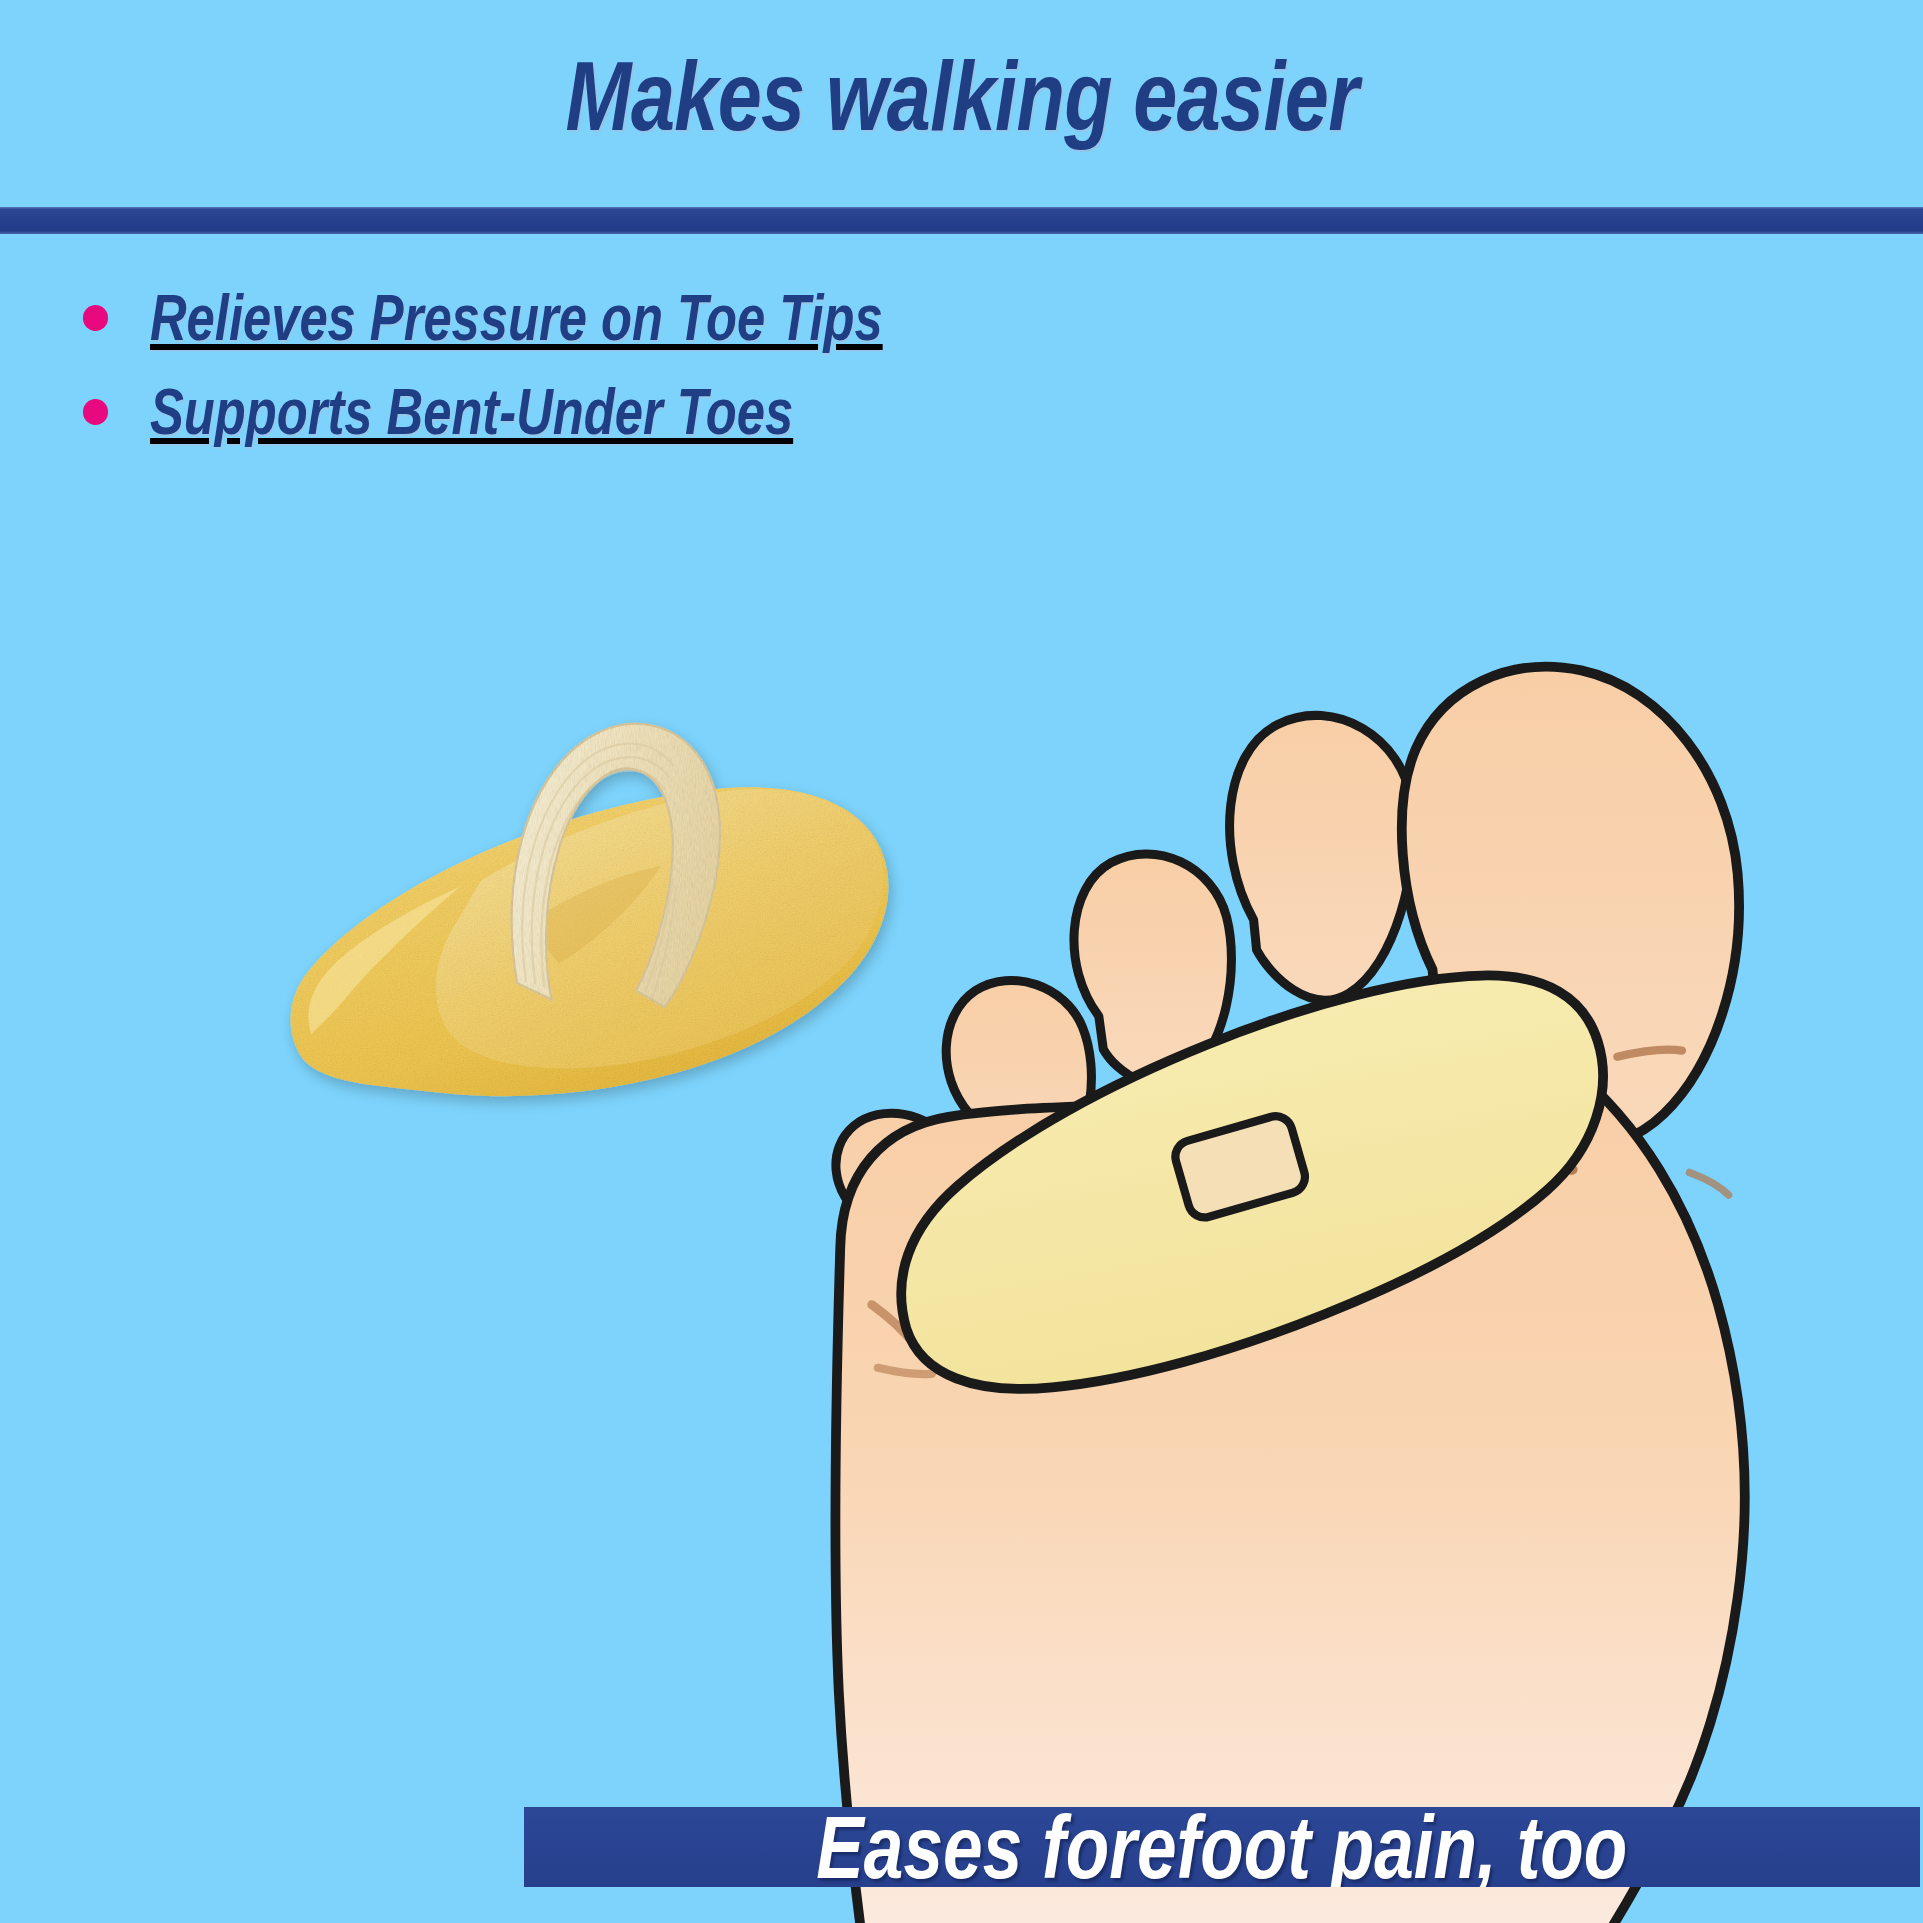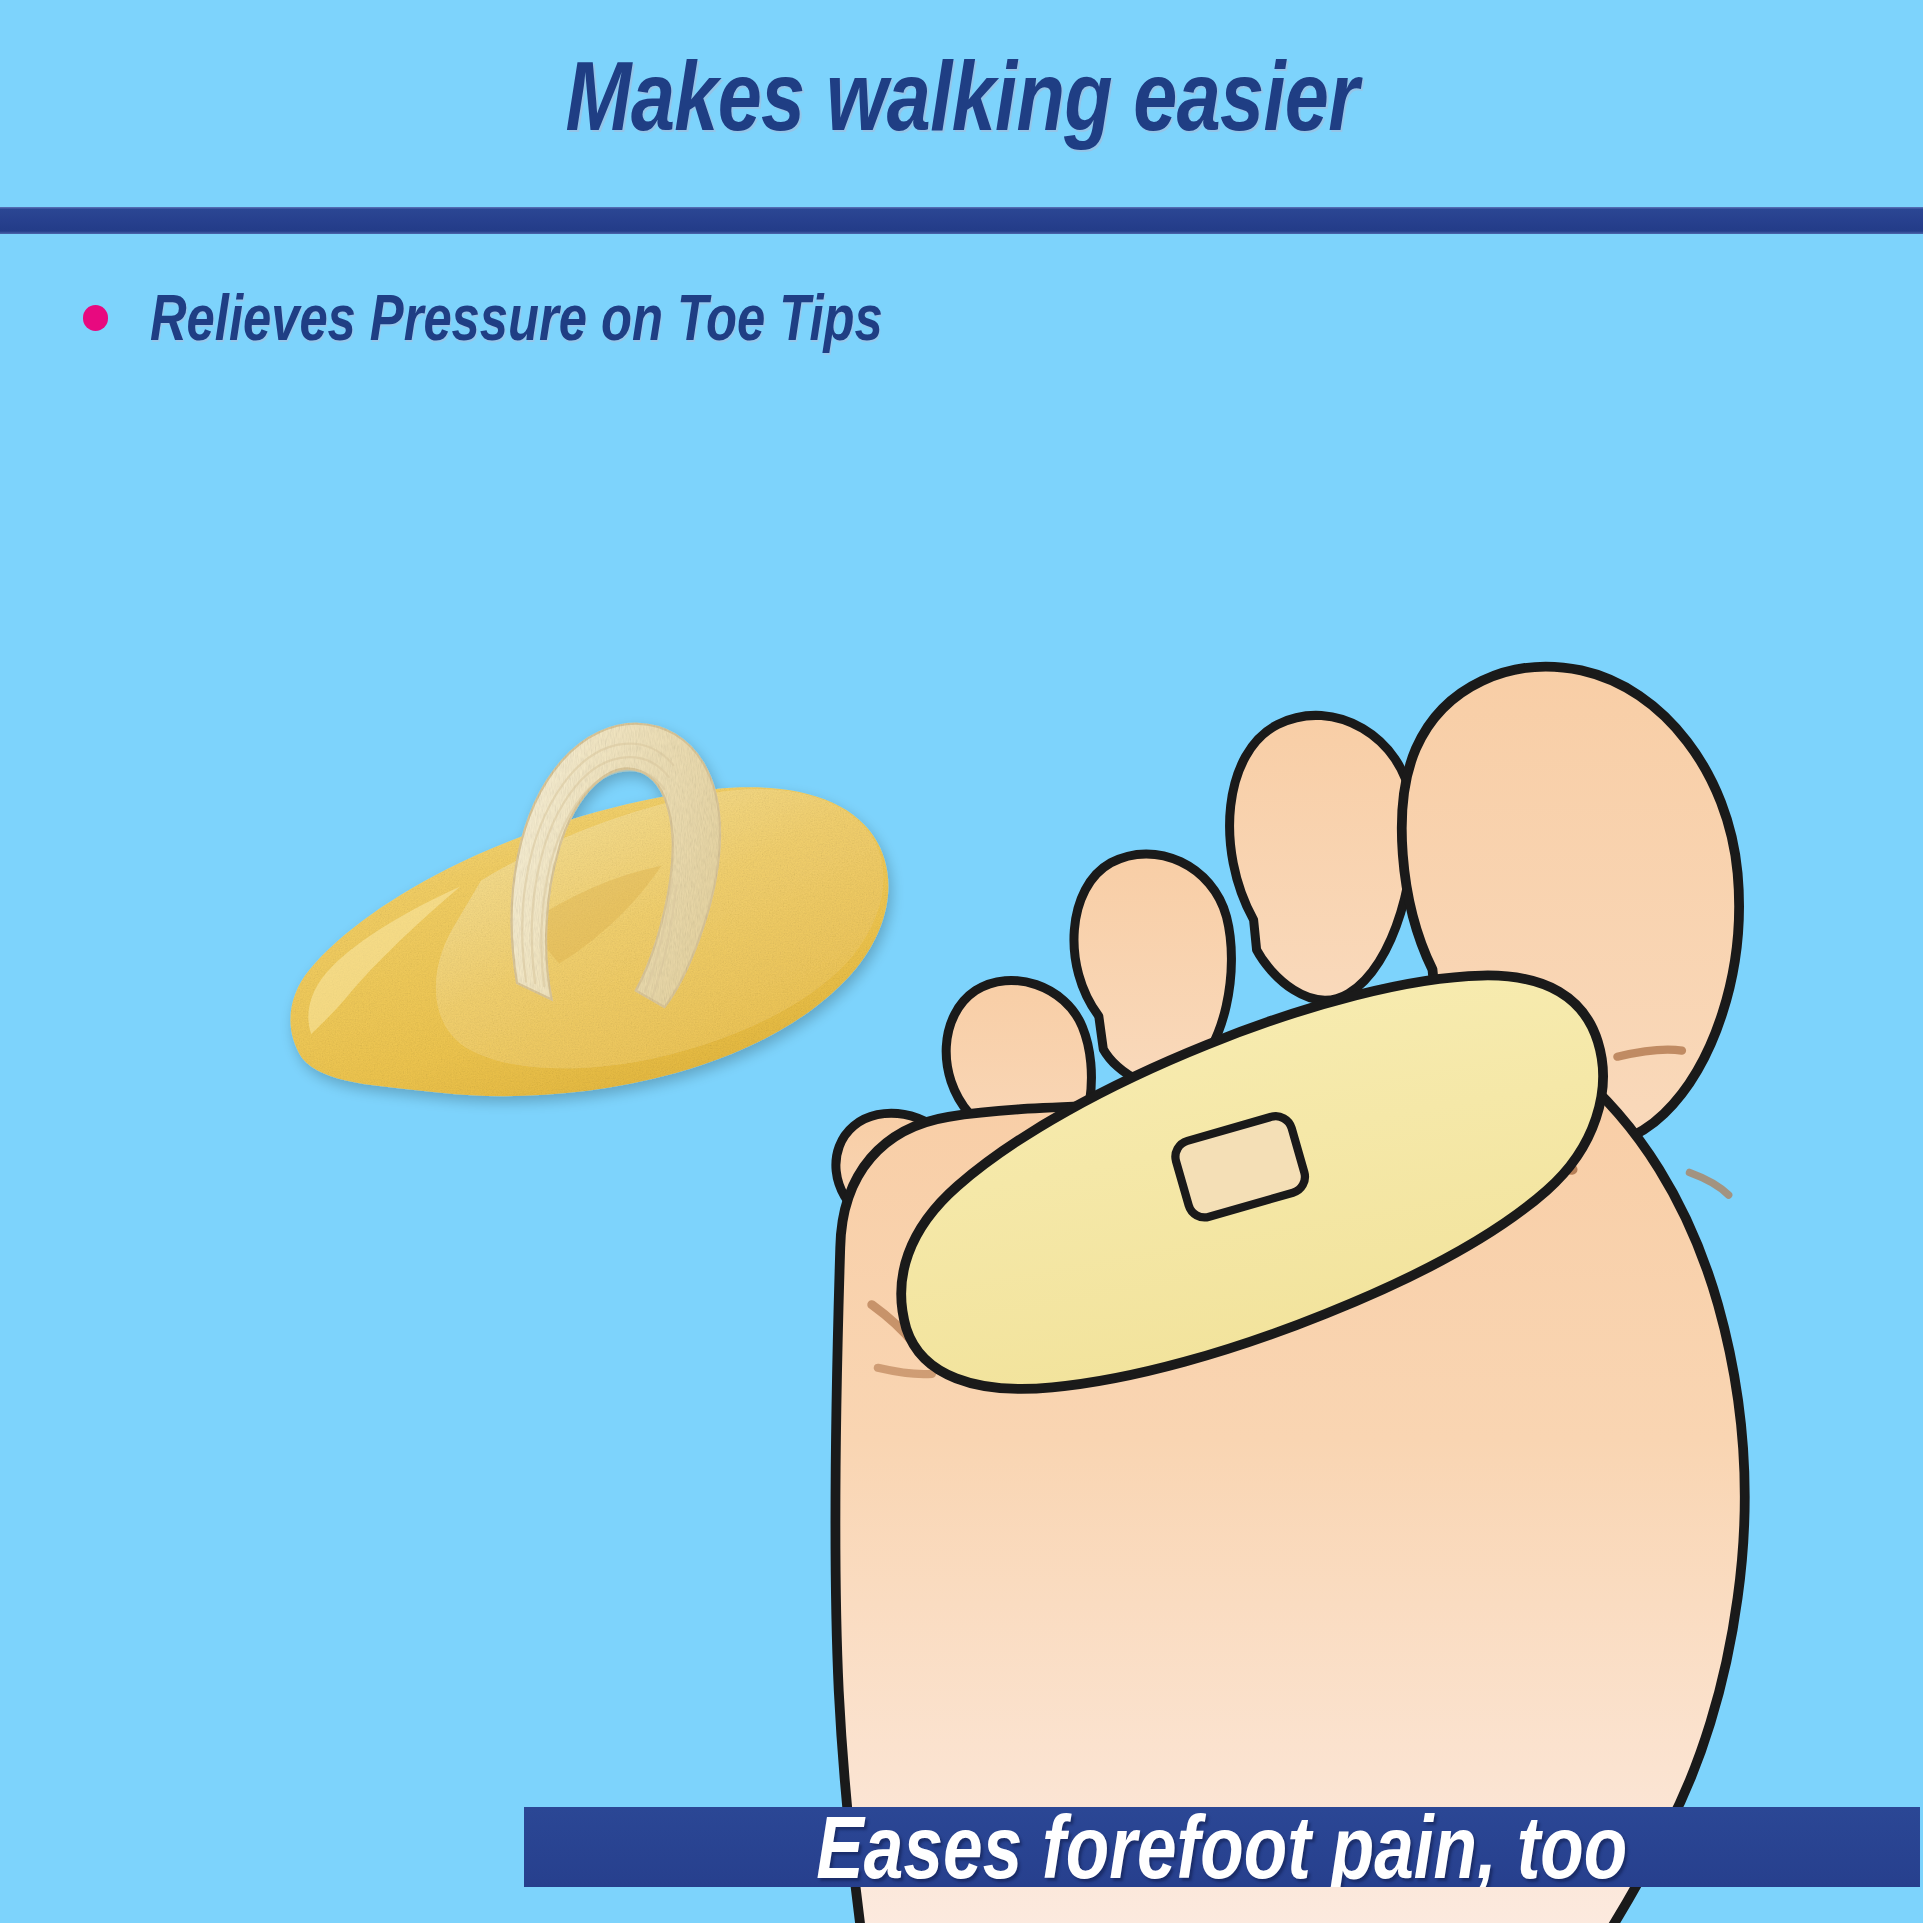--- a/index.html
+++ b/index.html
@@ -46,20 +46,21 @@
     background: linear-gradient(to bottom,
         #5d77bb 0px, #2b4693 2.3px, #27408e 13.5px, #233c88 24px, #4c66ac 27px);
   }
 
   
   #benefits-list {
     position: absolute;
     left: 72px;
     top: 271px;
     width: 1578px;
+    text-decoration: underline;
   }
   .benefit-row {
     position: relative;
     height: 94px;
     display: flex;
     align-items: center;
   }
   .benefit-bullet {
     width: 25.6px;
     height: 25.6px;
@@ -128,20 +129,24 @@
 
   <div id="divider-bar"></div>
 
   <div id="benefits-list">
 
     <div class="benefit-row">
       <span class="benefit-bullet"></span>
       <span class="benefit-text">Relieves Pressure on Toe Tips</span>
     </div>
 
+    <div class="benefit-row">
+      <span class="benefit-bullet"></span>
+      <span class="benefit-text">Supports Bent-Under Toes</span>
+    </div>
 
 
   </div>
 
   <div id="illustration">
     <svg width="1924" height="1924" viewBox="0 0 2560 2560" xmlns="http://www.w3.org/2000/svg">
       <defs>
 
         <linearGradient id="feltGrad" x1="0" y1="0" x2="0.6" y2="1">
           <stop offset="0%" stop-color="#F7DE8E"></stop>

